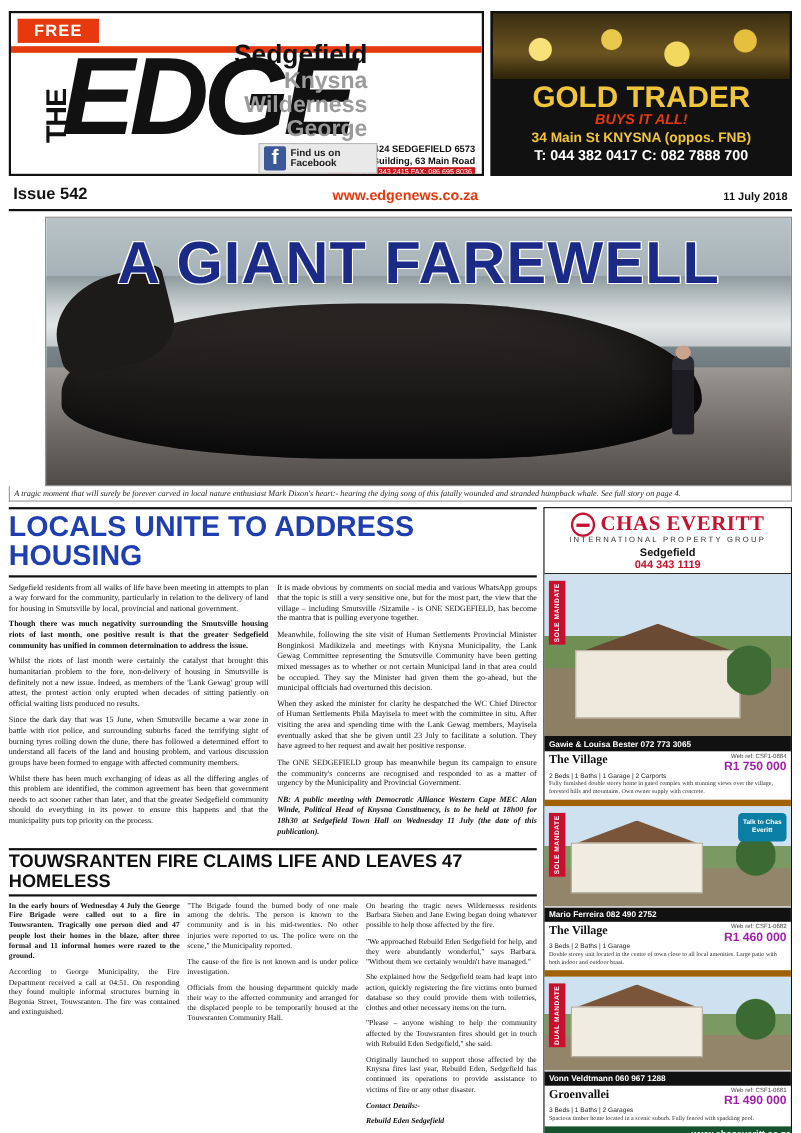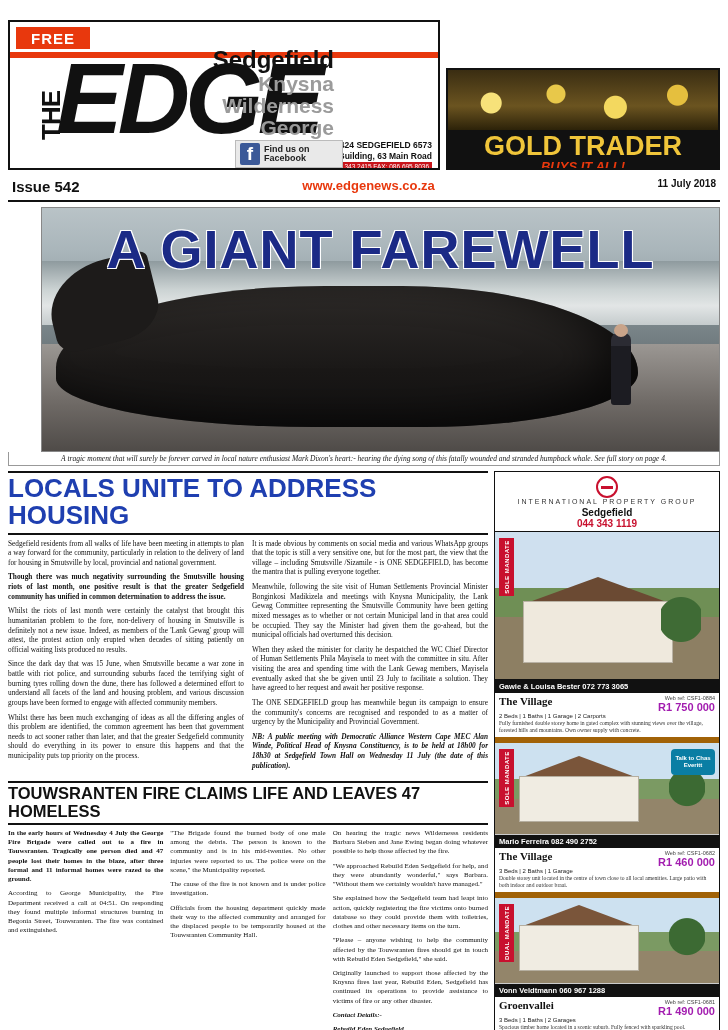--- a/index.html
+++ b/index.html
@@ -4,21 +4,21 @@
 <style>
   * { box-sizing: border-box; }
   html, body { margin:0; padding:0; }
   body {
     width:728px; height:1030px;
     background:#ffffff;
     font-family:"Liberation Serif", serif;
     color:#111;
     overflow:hidden;
   }
-  .page { position:relative; width:728px; height:768px; padding:20px 8px; }
+  .page { position:relative; width:728px; height:768px; padding:10px 8px; }
 
   
   .masthead { display:flex; gap:6px; height:150px; }
   .logo-box {
     position:relative; flex:0 0 432px; height:150px;
     border:2px solid #111; background:#fff; overflow:hidden;
   }
   .free-tag {
     position:absolute; left:6px; top:5px; width:74px; height:22px;
     background:#e8380d; color:#fff; font-family:"Liberation Sans", sans-serif;
@@ -60,21 +60,21 @@
     background:#e9e9e9; border:1px solid #bbb; display:flex; align-items:center; gap:4px;
     padding:2px 4px; font-family:"Liberation Sans", sans-serif;
   }
   .fb-f {
     width:20px; height:22px; background:#3b5998; color:#fff; font-weight:bold;
     font-size:19px; line-height:22px; text-align:center; border-radius:2px;
   }
   .fb-text { font-size:9px; font-weight:bold; color:#222; line-height:1.05; }
 
   .gold-box {
-    flex:1; border:2px solid #111; background:#111; position:relative; overflow:hidden;margin-top:48px;
+    flex:1; border:2px solid #111; background:#111; position:relative; overflow:hidden;
   }
   .gold-img {
     height:60px; width:100%;
     background:
       radial-gradient(circle at 16% 55%, #f7e27a 0 10px, rgba(0,0,0,0) 11px),
       radial-gradient(circle at 40% 40%, #e8c84a 0 9px, rgba(0,0,0,0) 10px),
       radial-gradient(circle at 62% 62%, #f3d85f 0 11px, rgba(0,0,0,0) 12px),
       radial-gradient(circle at 85% 42%, #e5bf3e 0 10px, rgba(0,0,0,0) 11px),
       linear-gradient(180deg,#3a2d12,#6b5420 60%,#2c2209);
   }
@@ -91,21 +91,21 @@
     font-family:"Liberation Sans", sans-serif; font-weight:bold; font-size:12.5px;
     color:#f0c53a; line-height:1.25; margin-top:1px;
   }
   .gold-phone {
     font-family:"Liberation Sans", sans-serif; font-weight:bold; font-size:13px;
     color:#ffffff; line-height:1.25;
   }
 
   
   .issuebar {
-    display:flex; align-items:flex-start; justify-content:space-between;
+    display:flex; align-items:flex-end; justify-content:space-between;
     border-bottom:2px solid #111; padding:4px 4px 5px; margin-top:4px;
   }
   .issue-no { font-family:"Liberation Sans", sans-serif; font-weight:bold; font-size:15px; }
   .issue-web { font-family:"Liberation Sans", sans-serif; font-weight:bold; font-size:13px; color:#e8380d; }
   .issue-date { font-family:"Liberation Sans", sans-serif; font-weight:bold; font-size:10px; }
 
   
   .hero { position:relative; margin-top:5px; height:245px; border:1px solid #888; overflow:hidden;margin-left:33px; }
   .hero-sky { position:absolute; inset:0;
     background:linear-gradient(180deg,#b9c3c7 0%, #a9b5ba 18%, #9aa6ab 30%, #8e9a9e 36%, #7e8a8e 45%, #6c767a 60%, #5a6265 100%);
@@ -129,21 +129,21 @@
   .person:after { content:""; position:absolute; left:3px; top:-9px; width:14px; height:13px;
     background:#c9a48a; border-radius:50%; }
   .hero-title {
     position:absolute; left:0; right:0; top:10px; text-align:center;
     font-family:"Liberation Sans", sans-serif; font-weight:bold; font-size:54px;
     letter-spacing:1px; color:#1b2a86;
     text-shadow:1px 1px 0 #fff, -1px -1px 0 #fff, 1px -1px 0 #fff, -1px 1px 0 #fff;
   }
   .hero-cap {
     border:1px solid #999; border-top:none; padding:2px 4px;
-    font-size:7.5px; font-style:italic; color:#222; background:#fff;text-align:center;
+    font-size:7.5px; font-style:italic; color:#222; background:#fff;
   }
 
   
   .main { display:flex; gap:6px; margin-top:5px; }
   .left-col { flex:1; }
   .right-col { flex:0 0 226px; border:1px solid #111; }
 
   .headline-box { border-top:2px solid #111; border-bottom:2px solid #111; padding:2px 0 3px; }
   .headline {
     font-family:"Liberation Sans", sans-serif; font-weight:bold; font-size:26px;
@@ -321,20 +321,21 @@
           <p class="body boldital">Rebuild Eden Sedgefield</p>
           <p class="body boldital">Phone 065 1717440</p>
         </div>
       </div>
     </div>
 
     <div class="right-col">
       <div class="ce-head">
         <div class="ce-logo">
           <div class="ce-mark"></div>
+          <div class="ce-name">CHAS EVERITT</div>
         </div>
         <div class="ce-sub">INTERNATIONAL PROPERTY GROUP</div>
         <div class="ce-town">Sedgefield</div>
         <div class="ce-tel">044 343 1119</div>
       </div>
 
       <div class="ce-hero">
         <div class="ce-roof"></div>
         <div class="ce-house"></div>
         <div class="ce-tree"></div>

